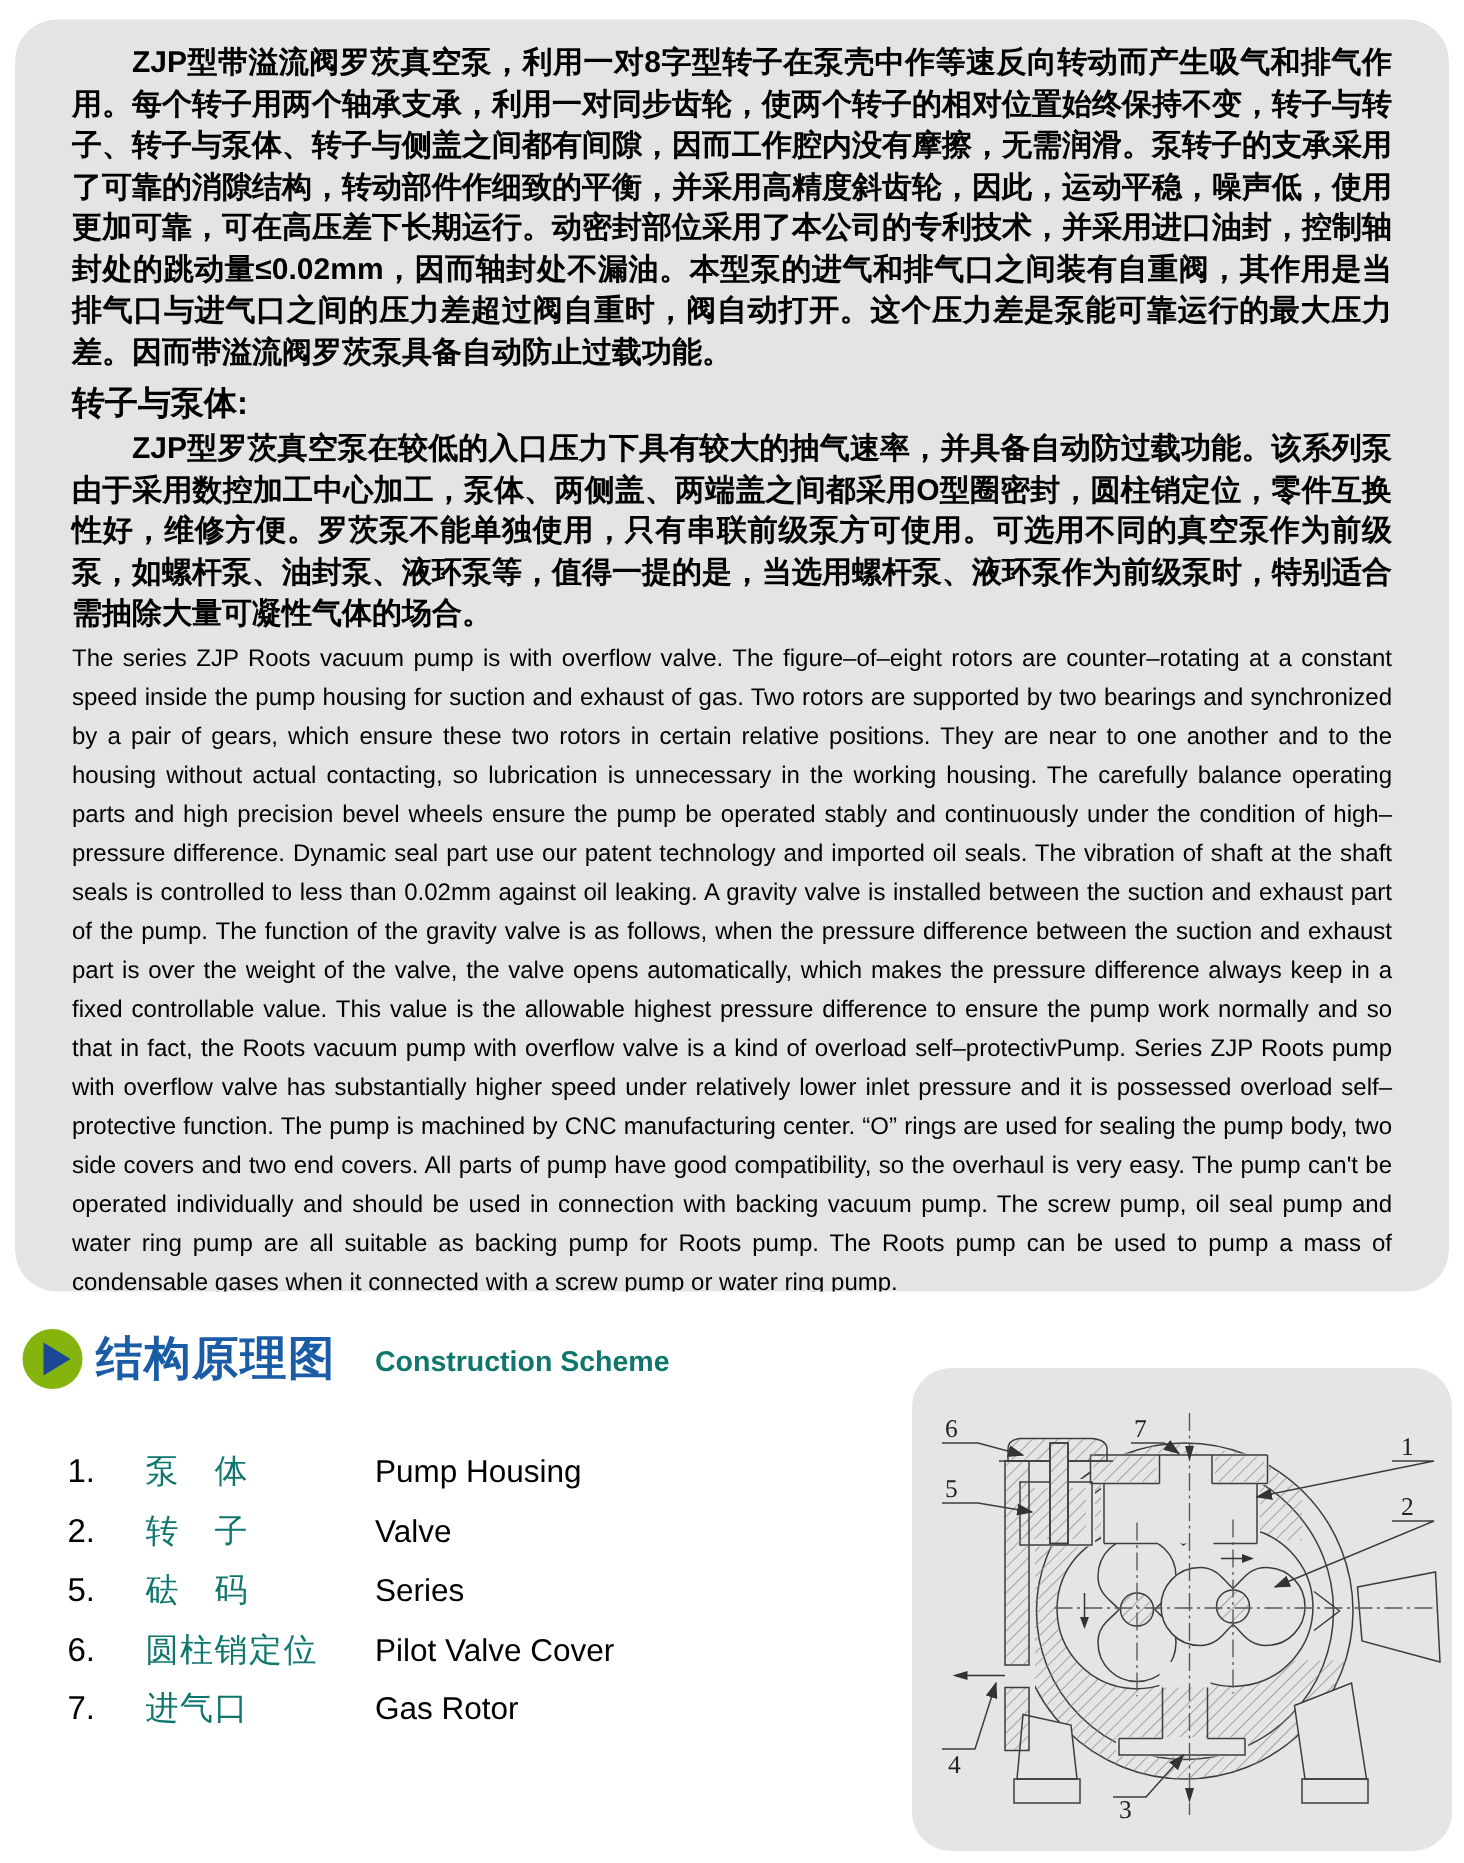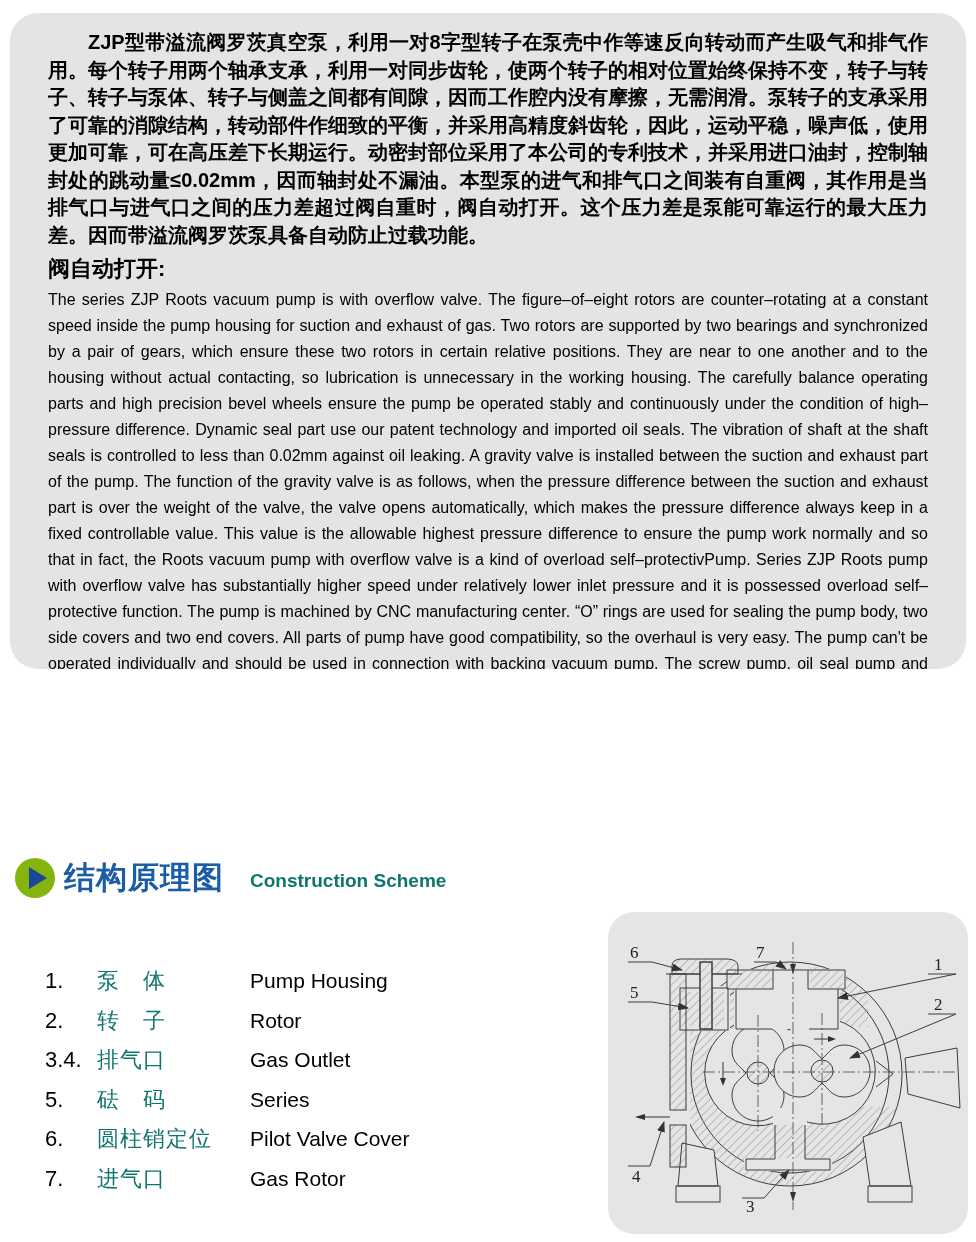--- a/index.html
+++ b/index.html
@@ -1,37 +1,37 @@
 <!DOCTYPE html>
 <html><head>
 <meta charset="utf-8">
 <style>
   html,body{margin:0;padding:0;}
   body{
     width:976px;height:1242px;background:#ffffff;position:relative;
     font-family:"Liberation Sans","DejaVu Sans",sans-serif;color:#111;
   }
   .intro-panel{
-    position:absolute;left:10px;top:13px;width:956px;height:656px;
+    position:absolute;left:10px;top:13px;width:956px;height:848px;
     background:#e4e4e6;border-radius:28px;box-sizing:border-box;
     padding:16px 38px 0 38px;overflow:hidden;
   }
   .zh{
     margin:0;font-weight:bold;font-size:20px;line-height:27.5px;
     text-align:justify;text-indent:2em;color:#000;
   }
   .feat{
     margin:5px 0 2px 0;font-size:22px;font-weight:bold;color:#000;
   }
   .en{
     margin:3px 0 0 0;font-weight:normal;font-size:16px;line-height:26px;
     text-align:justify;color:#000000;
   }
   .scheme-header{
-    position:absolute;left:14px;top:856px;height:44px;
+    position:absolute;left:14px;top:884px;height:44px;
     display:flex;align-items:center;
   }
   .bullet{width:42px;height:42px;display:inline-block;}
   .title-zh{
     font-size:31px;font-weight:bold;color:#1a5ca6;margin-left:8px;letter-spacing:1px;
   }
   .title-en{
     font-size:19px;font-weight:bold;color:#0f766e;margin-left:26px;margin-top:6px;
   }
   .parts{position:absolute;left:45px;top:966px;width:520px;}
@@ -45,21 +45,22 @@
   }
   .co{font-family:"Liberation Serif","DejaVu Serif",serif;font-size:17px;fill:#222;}
 </style>
 </head>
 <body>
 
 <div class="page">
 
   <section class="intro-panel">
     <p class="zh">ZJP型带溢流阀罗茨真空泵，利用一对8字型转子在泵壳中作等速反向转动而产生吸气和排气作用。每个转子用两个轴承支承，利用一对同步齿轮，使两个转子的相对位置始终保持不变，转子与转子、转子与泵体、转子与侧盖之间都有间隙，因而工作腔内没有摩擦，无需润滑。泵转子的支承采用了可靠的消隙结构，转动部件作细致的平衡，并采用高精度斜齿轮，因此，运动平稳，噪声低，使用更加可靠，可在高压差下长期运行。动密封部位采用了本公司的专利技术，并采用进口油封，控制轴封处的跳动量≤0.02mm，因而轴封处不漏油。本型泵的进气和排气口之间装有自重阀，其作用是当排气口与进气口之间的压力差超过阀自重时，阀自动打开。这个压力差是泵能可靠运行的最大压力差。因而带溢流阀罗茨泵具备自动防止过载功能。</p>
-    <h2 class="feat">阀自动打开:</h2>
+    <h2 class="feat">转子与泵体:</h2>
+    <p class="zh">ZJP型罗茨真空泵在较低的入口压力下具有较大的抽气速率，并具备自动防过载功能。该系列泵由于采用数控加工中心加工，泵体、两侧盖、两端盖之间都采用O型圈密封，圆柱销定位，零件互换性好，维修方便。罗茨泵不能单独使用，只有串联前级泵方可使用。可选用不同的真空泵作为前级泵，如螺杆泵、油封泵、液环泵等，值得一提的是，当选用螺杆泵、液环泵作为前级泵时，特别适合需抽除大量可凝性气体的场合。</p>
     <p class="en">The series ZJP Roots vacuum pump is with overflow valve. The figure–of–eight rotors are counter–rotating at a constant speed inside the pump housing for suction and exhaust of gas. Two rotors are supported by two bearings and synchronized by a pair of gears, which ensure these two rotors in certain relative positions. They are near to one another and to the housing without actual contacting, so lubrication is unnecessary in the working housing. The carefully balance operating parts and high precision bevel wheels ensure the pump be operated stably and continuously under the condition of high–pressure difference. Dynamic seal part use our patent technology and imported oil seals. The vibration of shaft at the shaft seals is controlled to less than 0.02mm against oil leaking. A gravity valve is installed between the suction and exhaust part of the pump. The function of the gravity valve is as follows, when the pressure difference between the suction and exhaust part is over the weight of the valve, the valve opens automatically, which makes the pressure difference always keep in a fixed controllable value. This value is the allowable highest pressure difference to ensure the pump work normally and so that in fact, the Roots vacuum pump with overflow valve is a kind of overload self–protectivPump. Series ZJP Roots pump with overflow valve has substantially higher speed under relatively lower inlet pressure and it is possessed overload self–protective function. The pump is machined by CNC manufacturing center. “O” rings are used for sealing the pump body, two side covers and two end covers. All parts of pump have good compatibility, so the overhaul is very easy. The pump can't be operated individually and should be used in connection with backing vacuum pump. The screw pump, oil seal pump and water ring pump are all suitable as backing pump for Roots pump. The Roots pump can be used to pump a mass of condensable gases when it connected with a screw pump or water ring pump.</p>
   </section>
 
   <div class="scheme-header">
     <span class="bullet">
       <svg width="42" height="42" viewBox="0 0 42 42">
         <circle cx="21" cy="21" r="20" fill="#85b40f"></circle>
         <path d="M15,10 L33,21 L15,32 Z" fill="#1c4796"></path>
       </svg>
     </span>
@@ -69,26 +70,21 @@
 
   <div class="parts">
     <div class="part-row">
       <span class="p-num">1.</span>
       <span class="p-zh">泵　体</span>
       <span class="p-en">Pump Housing</span>
     </div>
     <div class="part-row">
       <span class="p-num">2.</span>
       <span class="p-zh">转　子</span>
-      <span class="p-en">Rotor</span>
-    </div>
-    <div class="part-row">
-      <span class="p-num">3.4.</span>
-      <span class="p-zh">排气口</span>
-      <span class="p-en">Gas Outlet</span>
+      <span class="p-en">Valve</span>
     </div>
     <div class="part-row">
       <span class="p-num">5.</span>
       <span class="p-zh">砝　码</span>
       <span class="p-en">Series</span>
     </div>
     <div class="part-row">
       <span class="p-num">6.</span>
       <span class="p-zh">圆柱销定位</span>
       <span class="p-en">Pilot Valve Cover</span>

